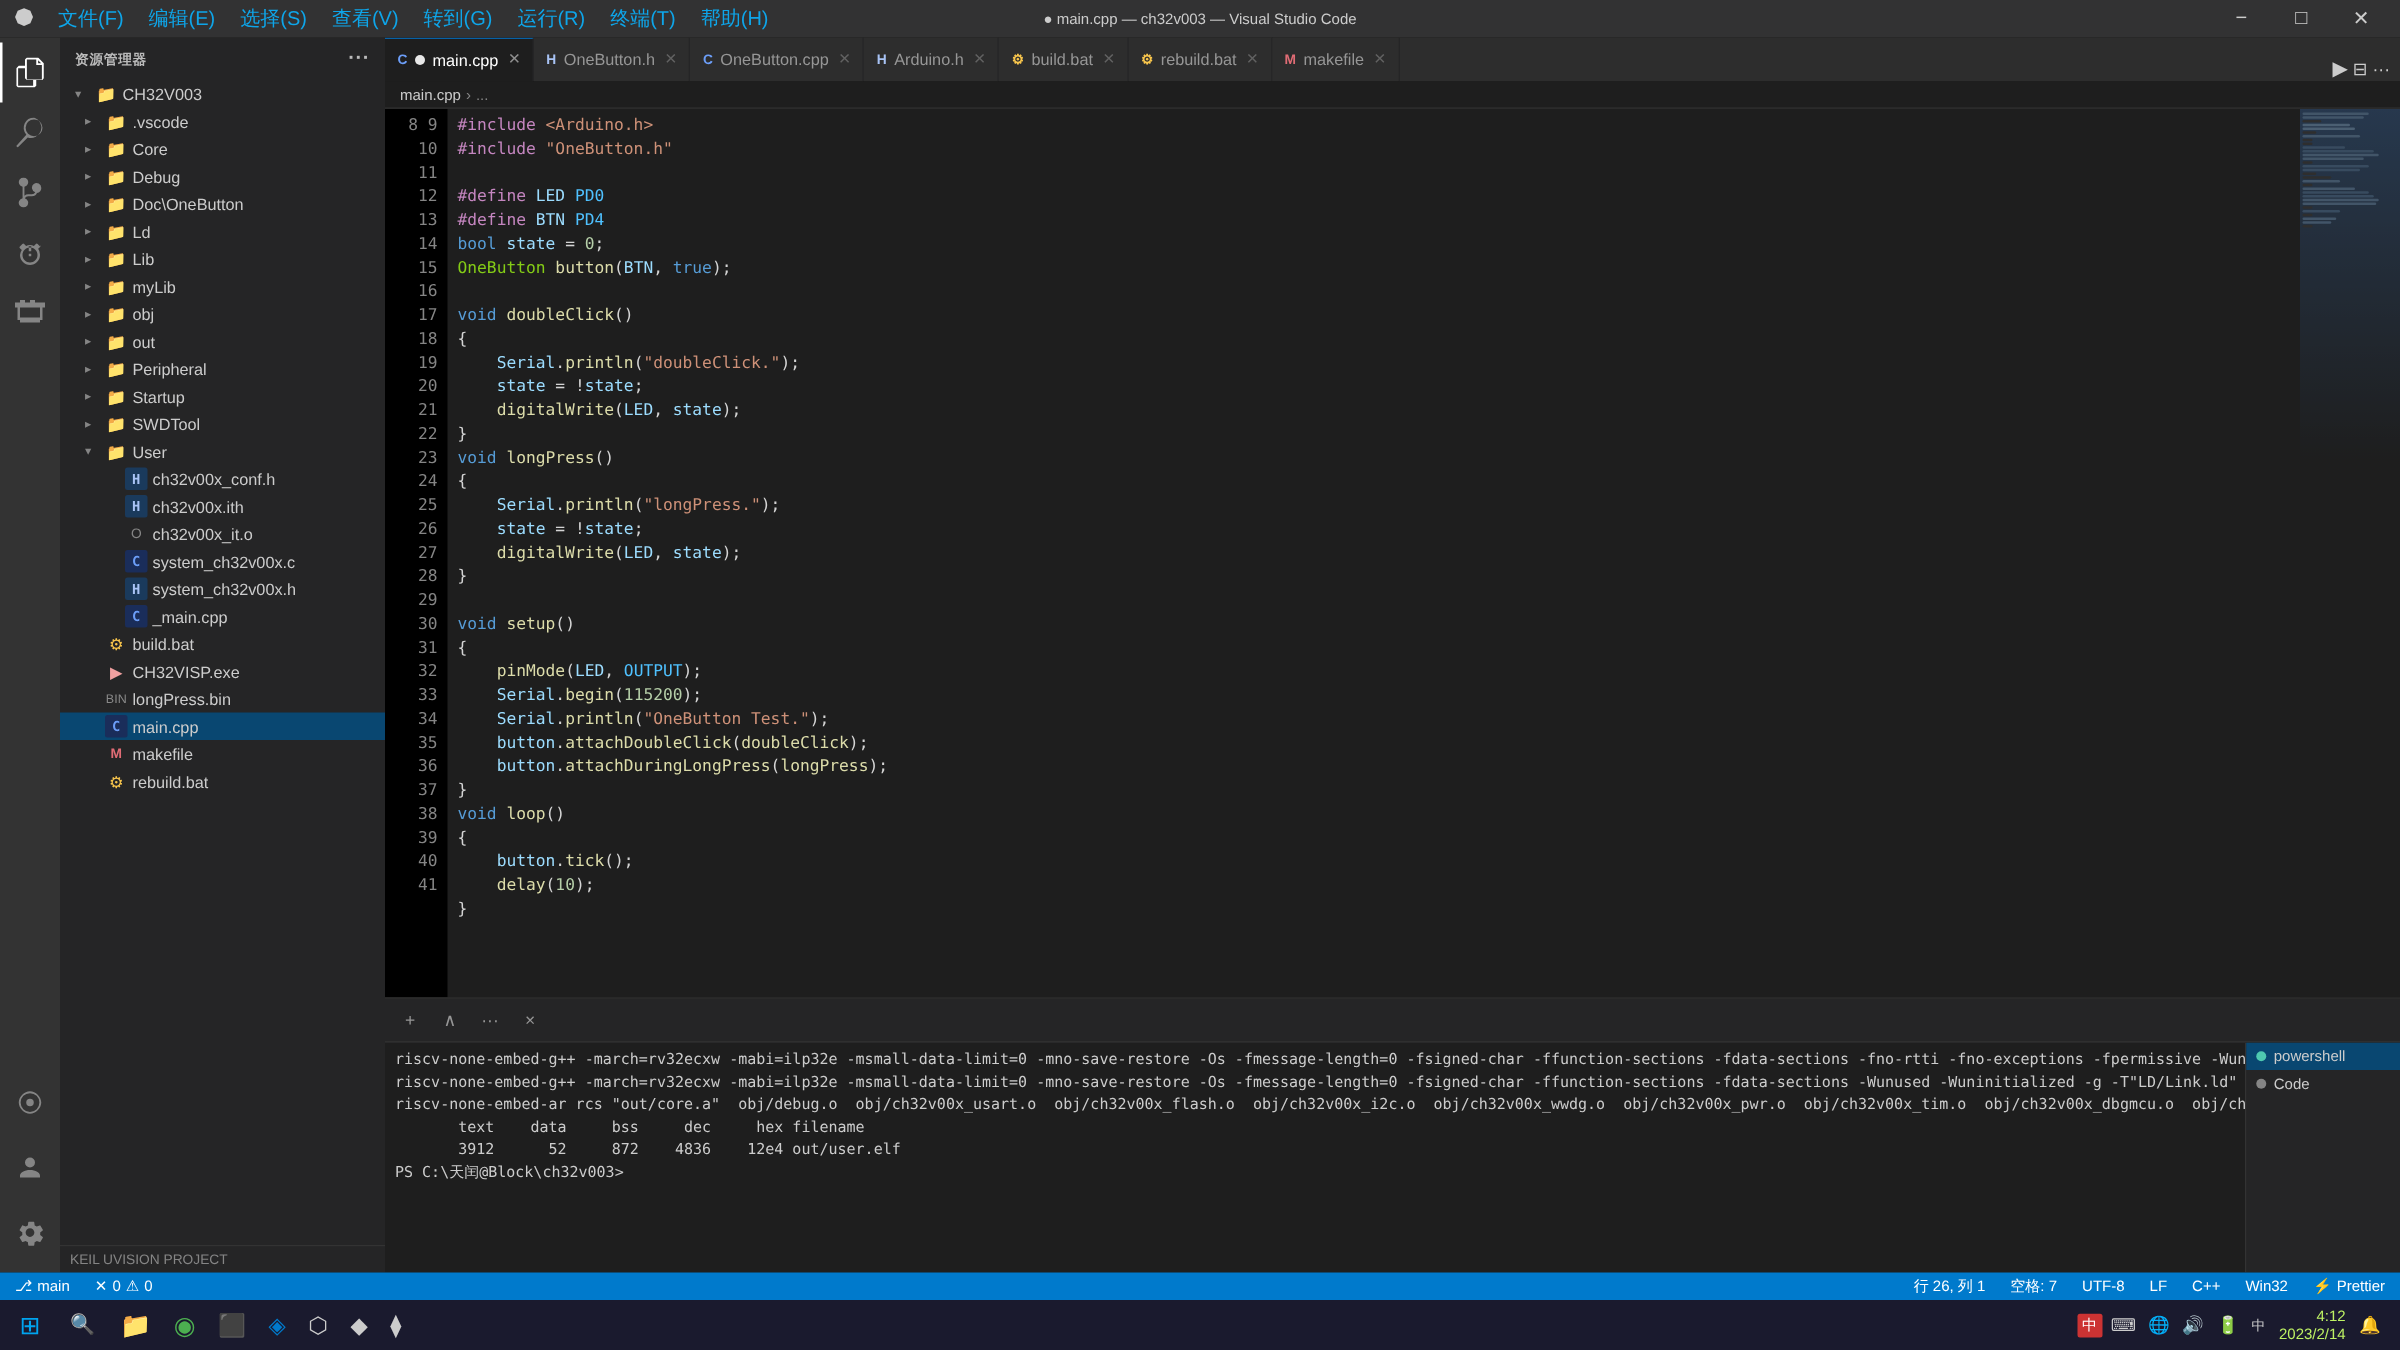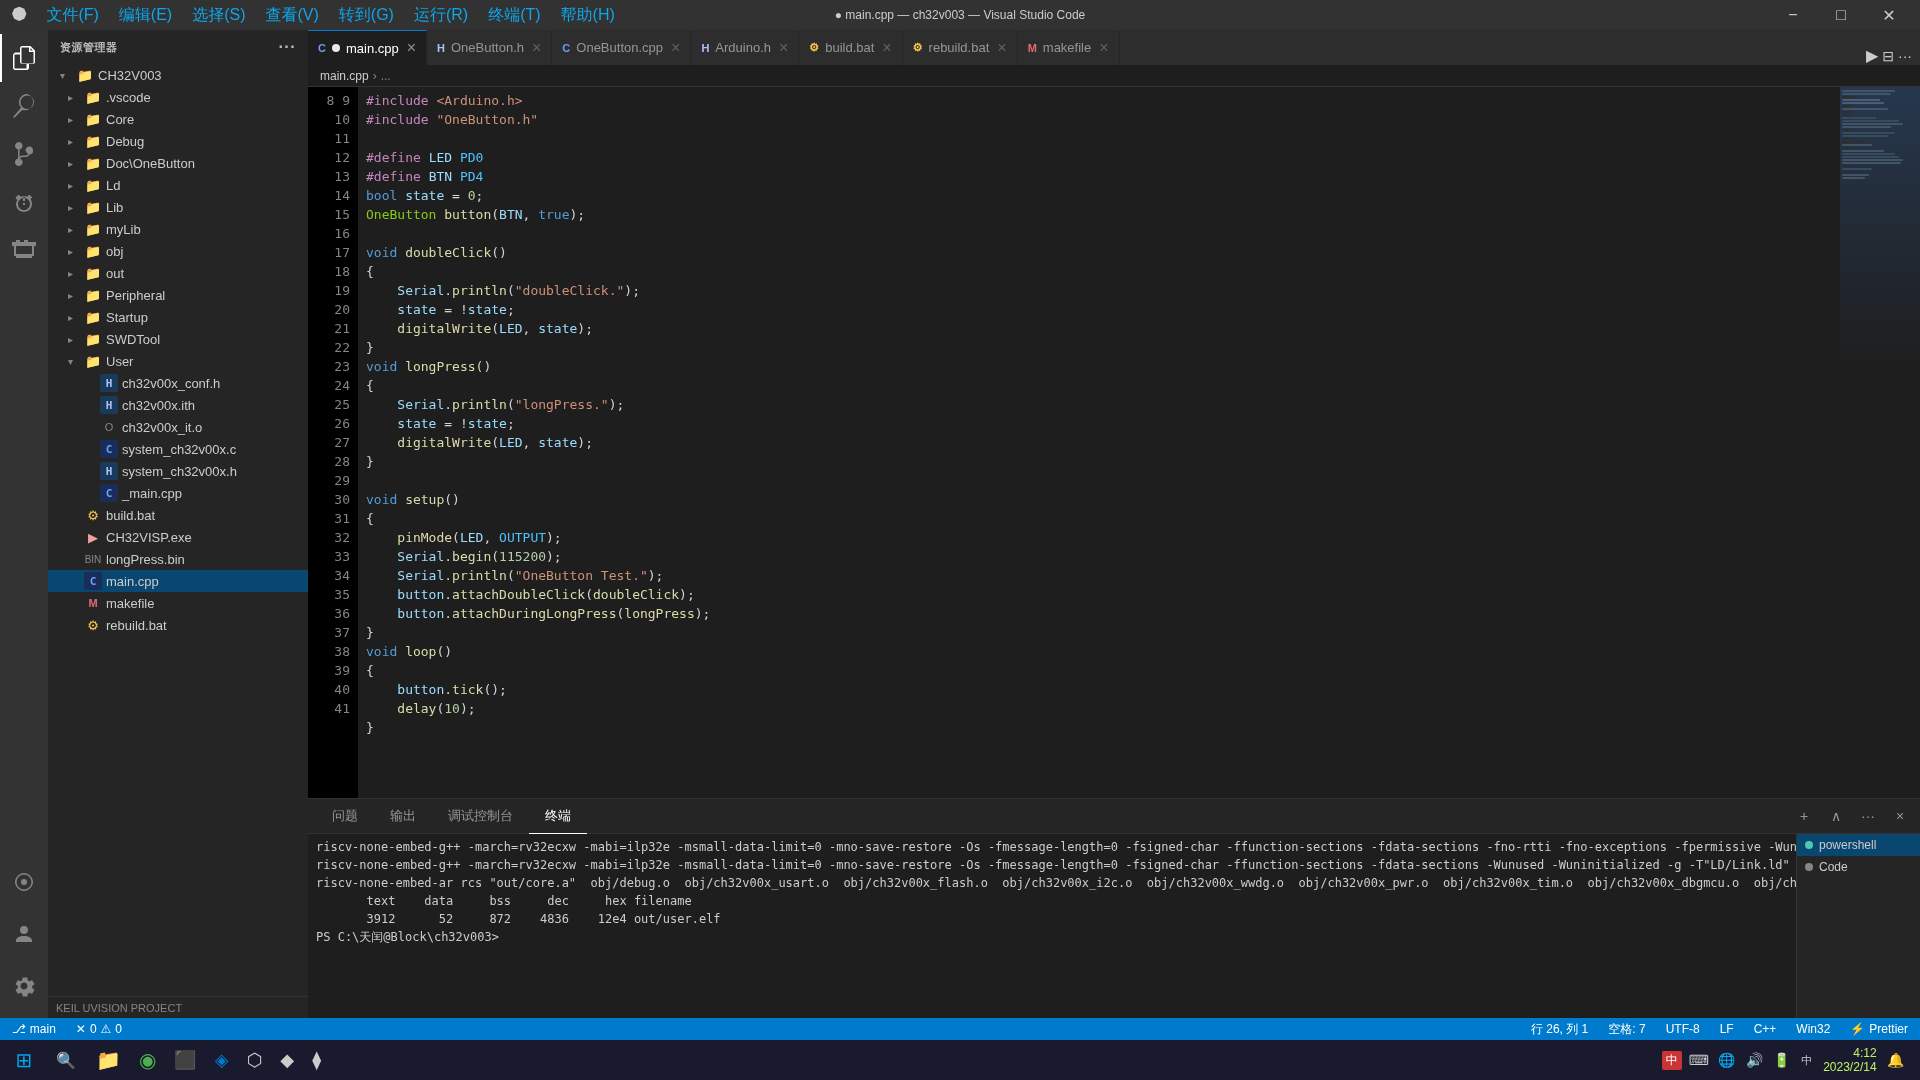--- a/index.html
+++ b/index.html
@@ -805,26 +805,20 @@
               <div class="mini-line highlight" style="width:35%; background:#5a7a9a;"></div>
               <div class="mini-line highlight" style="width:30%; background:#5a7a9a;"></div>
               <div class="mini-line" style="width:10%;"></div>
             </div>
           </div>
         </div>
       </div>
 
       <div class="panel">
         <div class="panel-tabs">
-          <div class="panel-tabs-left">
-            <div class="panel-tab">问题</div>
-            <div class="panel-tab">输出</div>
-            <div class="panel-tab">调试控制台</div>
-            <div class="panel-tab active">终端</div>
-          </div>
           <div class="panel-controls">
             <div class="panel-btn">+</div>
             <div class="panel-btn">∧</div>
             <div class="panel-btn">···</div>
             <div class="panel-btn">×</div>
           </div>
         </div>
         <div style="display:flex; flex:1; overflow:hidden;">
           <div class="panel-content" id="terminal-content">riscv-none-embed-g++ -march=rv32ecxw -mabi=ilp32e -msmall-data-limit=0 -mno-save-restore -Os -fmessage-length=0 -fsigned-char -ffunction-sections -fdata-sections -fno-rtti -fno-exceptions -fpermissive -Wunused -Wuninitialized -g -I . -I Core -I Debug  -I User  -I Peripheral/inc  -I Lib  -I myLib -c  obj/WString.o  Lib/WString.cpp
 riscv-none-embed-g++ -march=rv32ecxw -mabi=ilp32e -msmall-data-limit=0 -mno-save-restore -Os -fmessage-length=0 -fsigned-char -ffunction-sections -fdata-sections -Wunused -Wuninitialized -g -T"LD/Link.ld" -nostartfiles -Xlinker -gc-sections --specs=nano.specs -Os -out/user.elf  obj/core_riscv.o  obj/debug.o  obj/system_ch32v00x.o  obj/ch32v00x_usart.o  obj/ch32v00x_flash.o  obj/ch32v00x_rcc.o  obj/ch32v00x_i2c.o  obj/ch32v00x_wwdg.o  obj/ch32v00x_pwr.o  obj/ch32v00x_tim.o  obj/ch32v00x_dbgmcu.o  obj/ch32v00x_dma.o  obj/ch32v00x_opa.o  obj/ch32v00x_misc.o  obj/ch32v00x_exti.o  obj/ch32v00x_spi.o  obj/ch32v00x_adc.o  obj/ch32v00x_iwdg.o  obj/dtostrf.o  obj/itoa.o  obj/wiring.o  obj/main.o  obj/HardwareSerial.o  obj/Stream.o  obj/Print.o  obj/OneButton.o  obj/WString.o  obj/startup_ch32v00x.o

